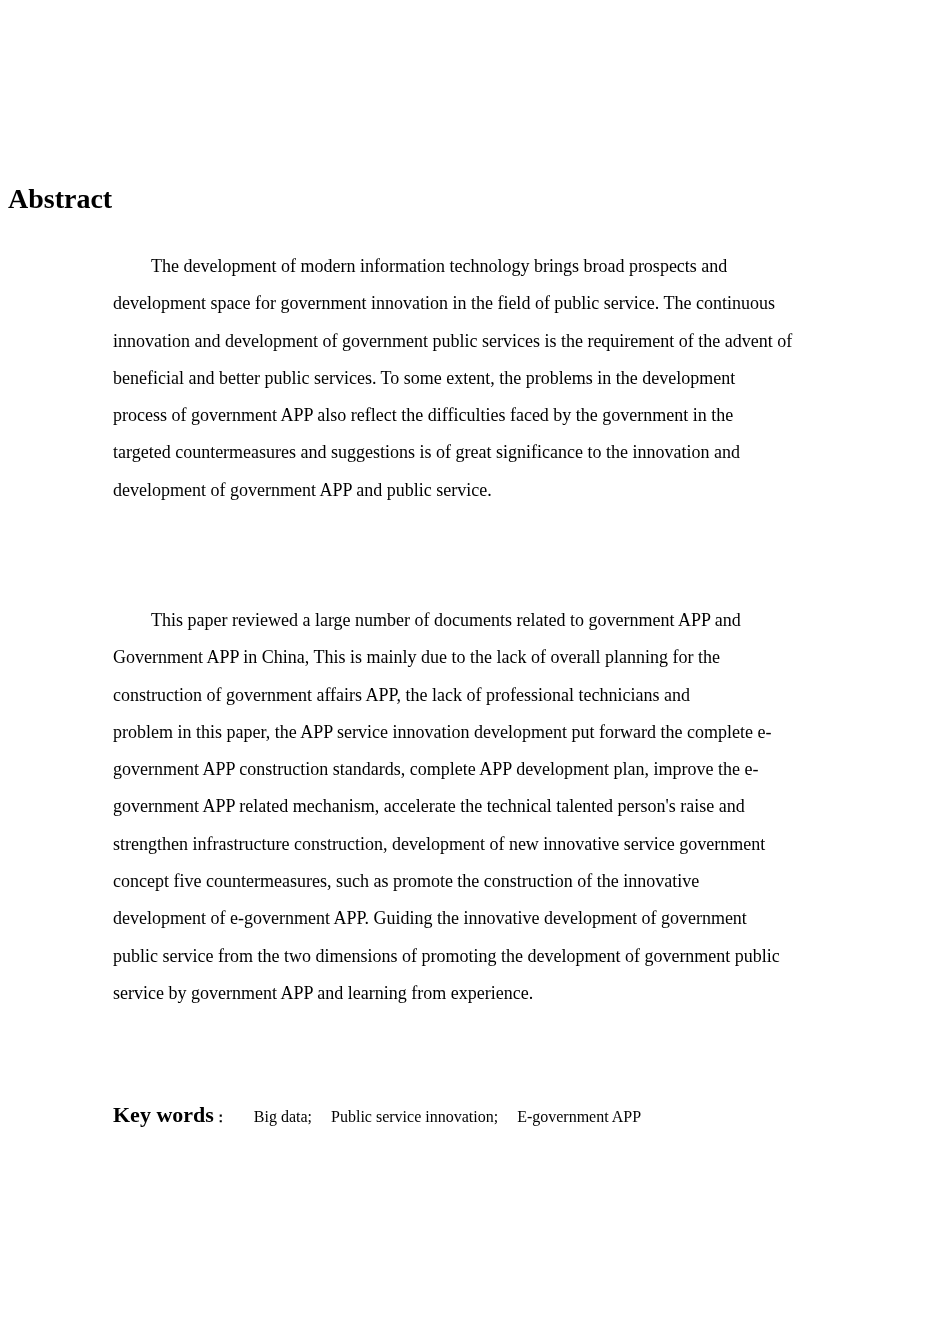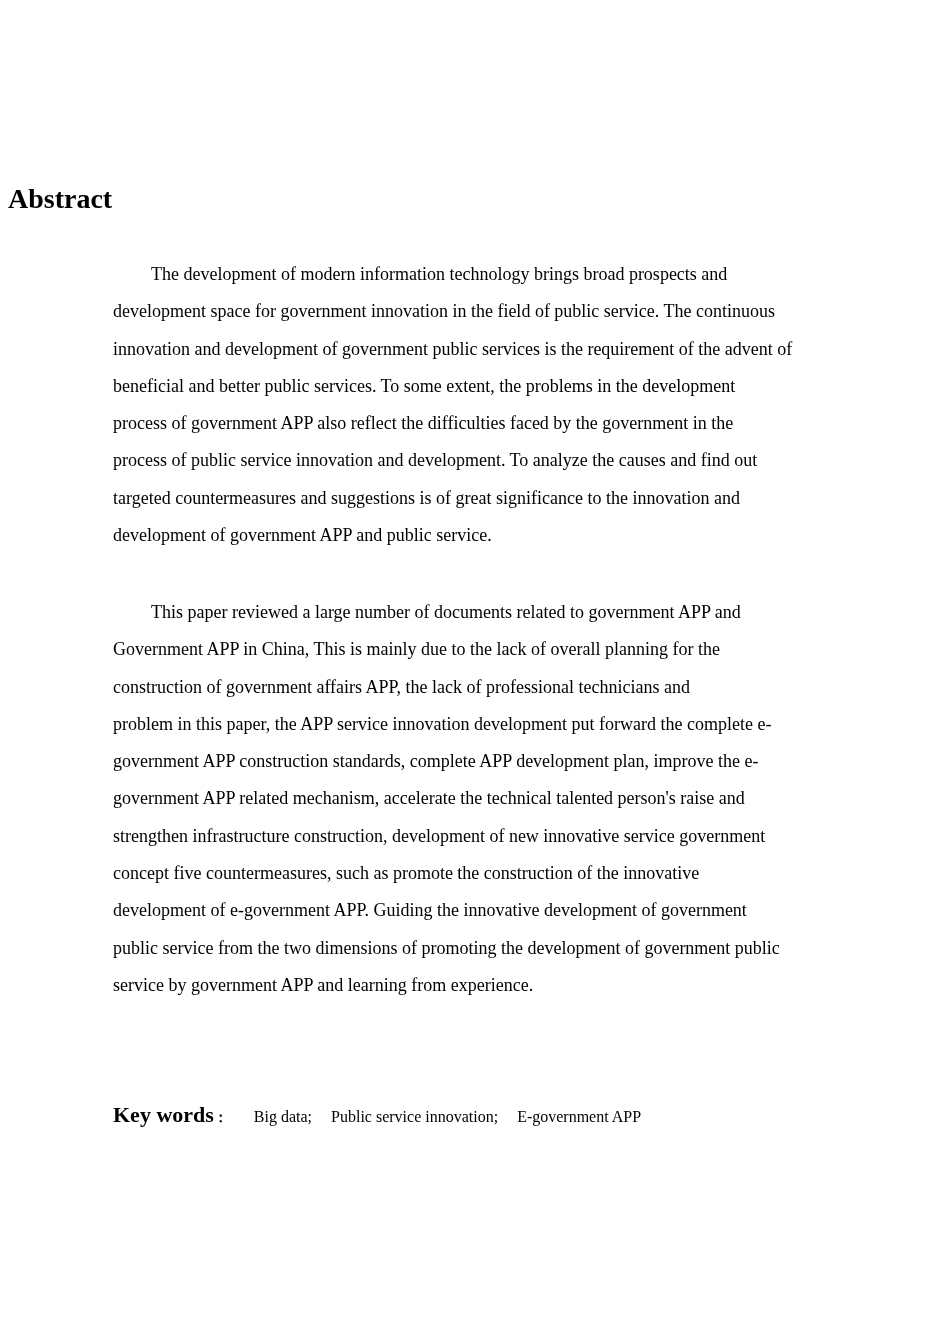--- a/index.html
+++ b/index.html
@@ -2,40 +2,39 @@
 <html><head>
   <meta charset="utf-8">
   <style>
     html, body { margin: 0; padding: 0; background: #ffffff; }
     body { width: 950px; height: 1344px; position: relative; overflow: hidden;
            font-family: "Liberation Serif", serif; color: #000; }
     .title { position: absolute; top: 180px; left: 8px; width: 950px; 
              font-size: 28px; font-weight: bold; line-height: 38px; }
     .para { position: absolute; left: 113px; width: 740px; }
     .line { display: block; font-size: 18px; line-height: 37.3px; height: 37.3px; white-space: nowrap; }
-    .line.indent { padding-left: 38px; margin-top: 8px; }
+    .line.indent { padding-left: 38px; }
     #p1 { top: 248px; }
-    #p2 { top: 586px; }
+    #p2 { top: 602px; }
     .keywords { position: absolute; top: 1099px; left: 113px; white-space: nowrap; line-height: 32px; }
     .kw-label { font-size: 22px; font-weight: bold; }
     .kw-colon { font-size: 14px; font-weight: bold; margin-right: 26px; }
     .kw-item { font-size: 16px; margin-right: 19px; }
   </style>
 </head>
 <body>
 
 <h1 class="title" style="margin:0;">Abstract</h1>
 
 <div class="para" id="p1">
   <span class="line indent">The development of modern information technology brings broad prospects and</span>
   <span class="line">development space for government innovation in the field of public service. The continuous</span>
   <span class="line">innovation and development of government public services is the requirement of the advent of</span>
   <span class="line">beneficial and better public services. To some extent, the problems in the development</span>
   <span class="line">process of government APP also reflect the difficulties faced by the government in the</span>
-  <span class="line">process of public service innovation and development. To analyze the causes and find out</span>
   <span class="line">targeted countermeasures and suggestions is of great significance to the innovation and</span>
   <span class="line">development of government APP and public service.</span>
 </div>
 
 <div class="para" id="p2">
   <span class="line indent">This paper reviewed a large number of documents related to government APP and</span>
   <span class="line">Government APP in China, This is mainly due to the lack of overall planning for the</span>
   <span class="line">construction of government affairs APP, the lack of professional technicians and</span>
   <span class="line">problem in this paper, the APP service innovation development put forward the complete e-</span>
   <span class="line">government APP construction standards, complete APP development plan, improve the e-</span>

